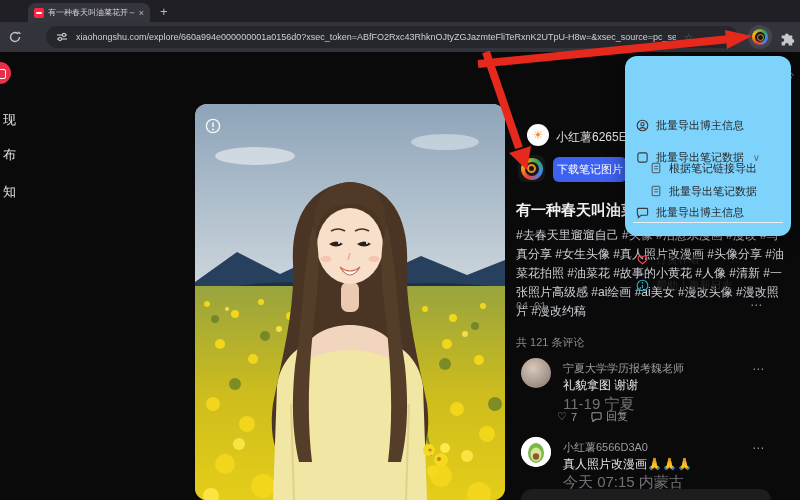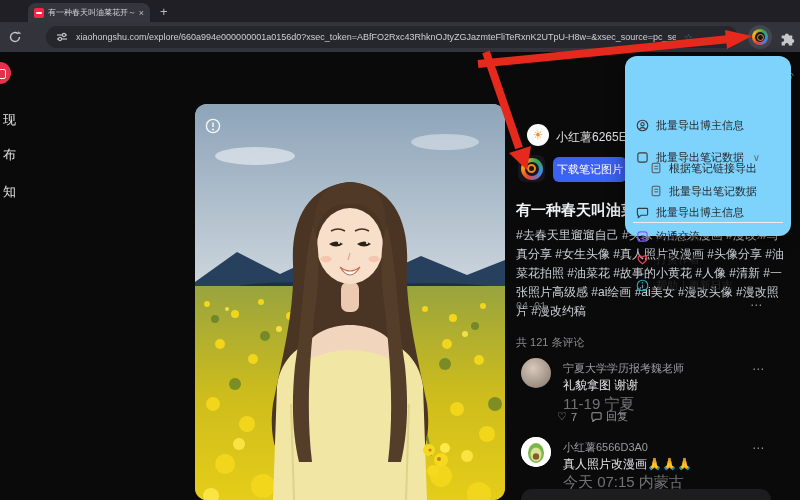--- a/index.html
+++ b/index.html
@@ -331,29 +331,20 @@
 
     <div class="menu-item" style="top:147px">
       <svg class="mi" width="13" height="13" viewBox="0 0 14 14">
         <path d="M2.5,2.5 h9 a1,1 0 0 1 1,1 v5.5 a1,1 0 0 1 -1,1 h-6 l-3,2.5 v-2.5 a1,1 0 0 1 -1,-1 v-5.5 a1,1 0 0 1 1,-1 z" fill="none" stroke="#3a3a3c" stroke-width="1.2"></path>
       </svg>
       <span class="lbl">批量导出博主信息</span>
     </div>
 
     <div class="menu-divider"></div>
 
-    <div class="menu-item" style="top:171px">
-      <svg class="mi" width="13" height="13" viewBox="0 0 14 14">
-        <rect x="2" y="2" width="10" height="10" rx="2.5" fill="none" stroke="#7b61ff" stroke-width="1.3"></rect>
-        <line x1="5" y1="6" x2="9" y2="6" stroke="#7b61ff" stroke-width="1.2"></line>
-        <line x1="5" y1="9" x2="8" y2="9" stroke="#7b61ff" stroke-width="1.2"></line>
-      </svg>
-      <span class="lbl">沟通交流</span>
-      <span class="chev">›</span>
-    </div>
 
     <div class="menu-item" style="top:194px">
       <svg class="mi" width="13" height="13" viewBox="0 0 14 14">
         <path d="M7,11.6 C3,9 1.6,6.4 2.6,4.4 C3.5,2.7 6,2.7 7,4.6 C8,2.7 10.5,2.7 11.4,4.4 C12.4,6.4 11,9 7,11.6 Z" fill="none" stroke="#e8435a" stroke-width="1.3"></path>
       </svg>
       <span class="lbl">打赏作者</span>
     </div>
 
     <div class="menu-item" style="top:220px">
       <svg class="mi" width="13" height="13" viewBox="0 0 14 14">

